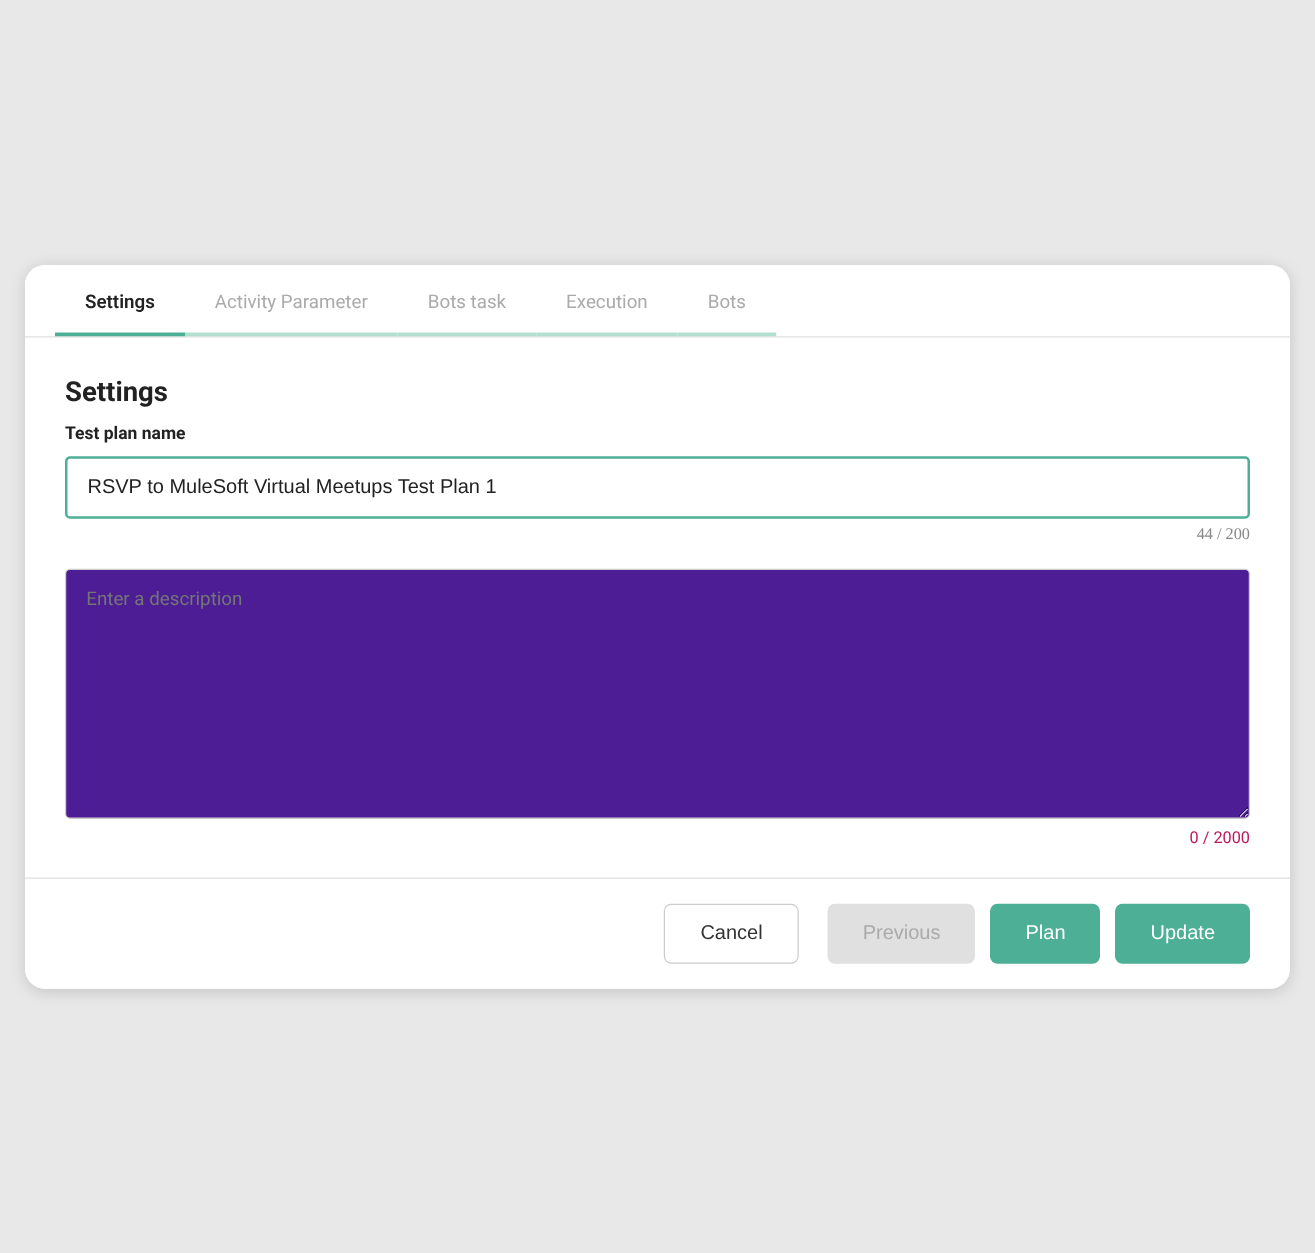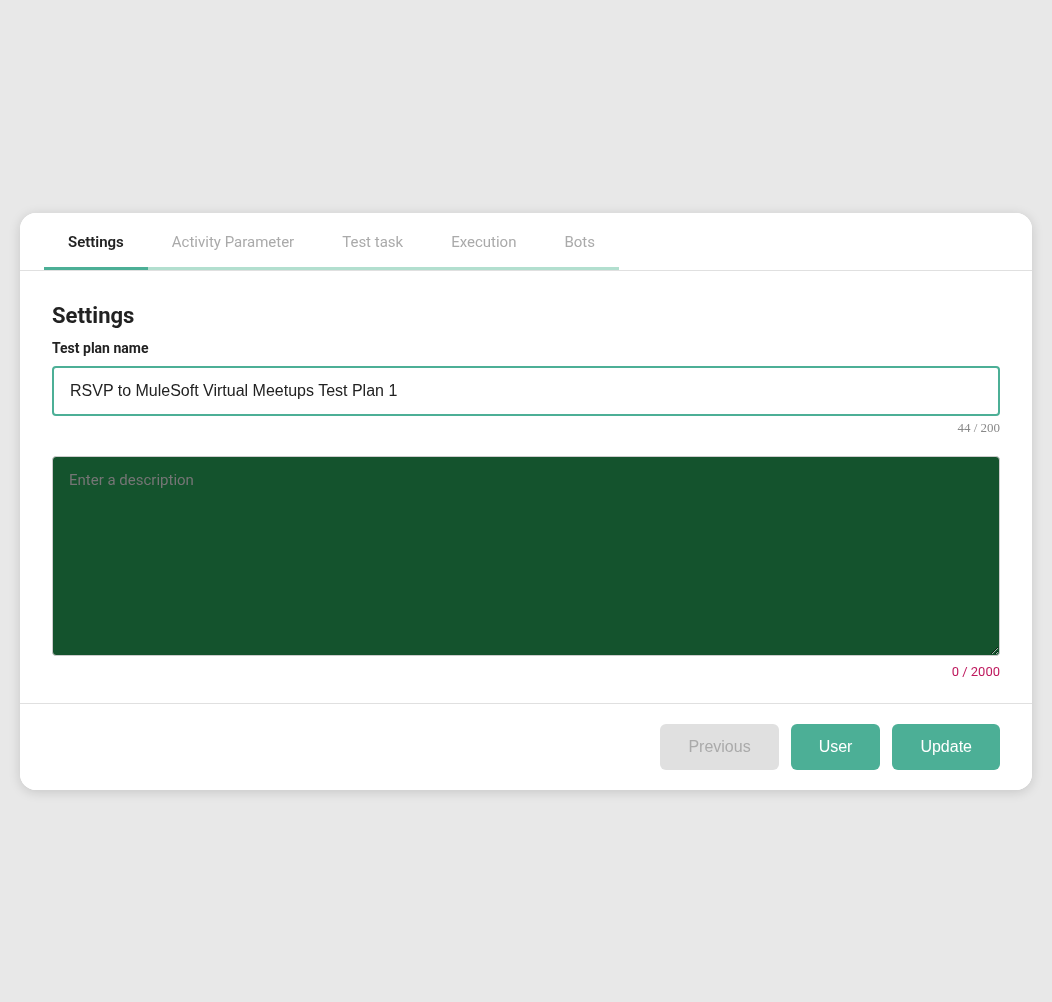--- a/index.html
+++ b/index.html
@@ -109,21 +109,21 @@
     }
 
     .textarea-input {
       width: 100%;
       padding: 14px 16px;
       font-size: 15px;
       border: 1px solid #ccc;
       border-radius: 4px;
       outline: none;
       color: #aaa;
-      background: #14532d;
+      background: #4c1d95;
       resize: vertical;
       height: 200px;
       font-family: inherit;
     }
 
     .textarea-char-count {
       text-align: right;
       font-size: 13px;
       color: #be185d;
       margin-top: 4px;
@@ -173,38 +173,39 @@
     }
   </style>
 </head>
 <body>
 
 <div class="modal-container">
 
   <div class="tabs-bar">
     <div class="tab-item active">Settings</div>
     <div class="tab-item">Activity Parameter</div>
-    <div class="tab-item">Test task</div>
+    <div class="tab-item">Bots task</div>
     <div class="tab-item">Execution</div>
     <div class="tab-item">Bots</div>
   </div>
   <div class="tabs-divider"></div>
 
   <div class="main-content">
     <h2 class="section-title">Settings</h2>
 
     
     <label class="field-label">Test plan name</label>
     <input type="text" class="text-input" value="RSVP to MuleSoft Virtual Meetups Test Plan 1" style="">
     <div class="char-count">44 / 200</div>
 
     
     <textarea class="textarea-input" placeholder="Enter a description" style=""></textarea>
     <div class="textarea-char-count">0 / 2000</div>
   </div>
 
   <div class="footer">
+    <button class="btn btn-cancel">Cancel</button>
     <button class="btn btn-previous">Previous</button>
-    <button class="btn btn-next">User</button>
+    <button class="btn btn-next">Plan</button>
     <button class="btn btn-update">Update</button>
   </div>
 
 </div>
 
 </body></html>

